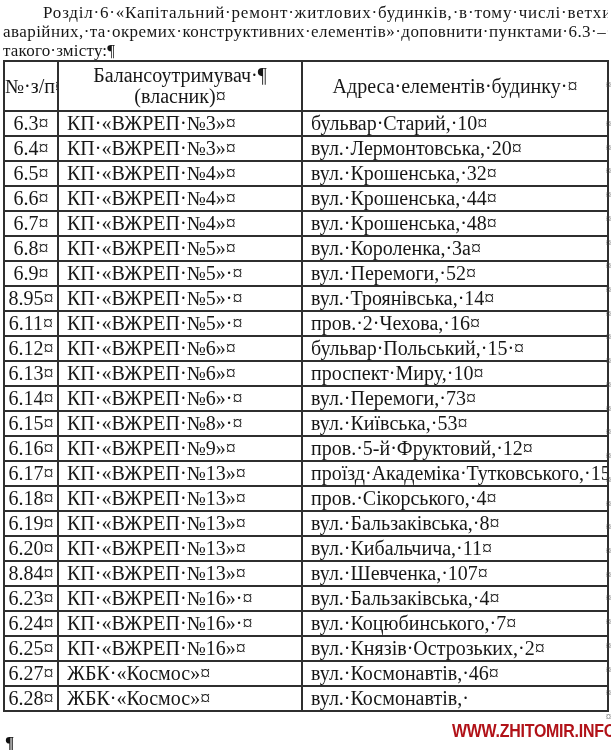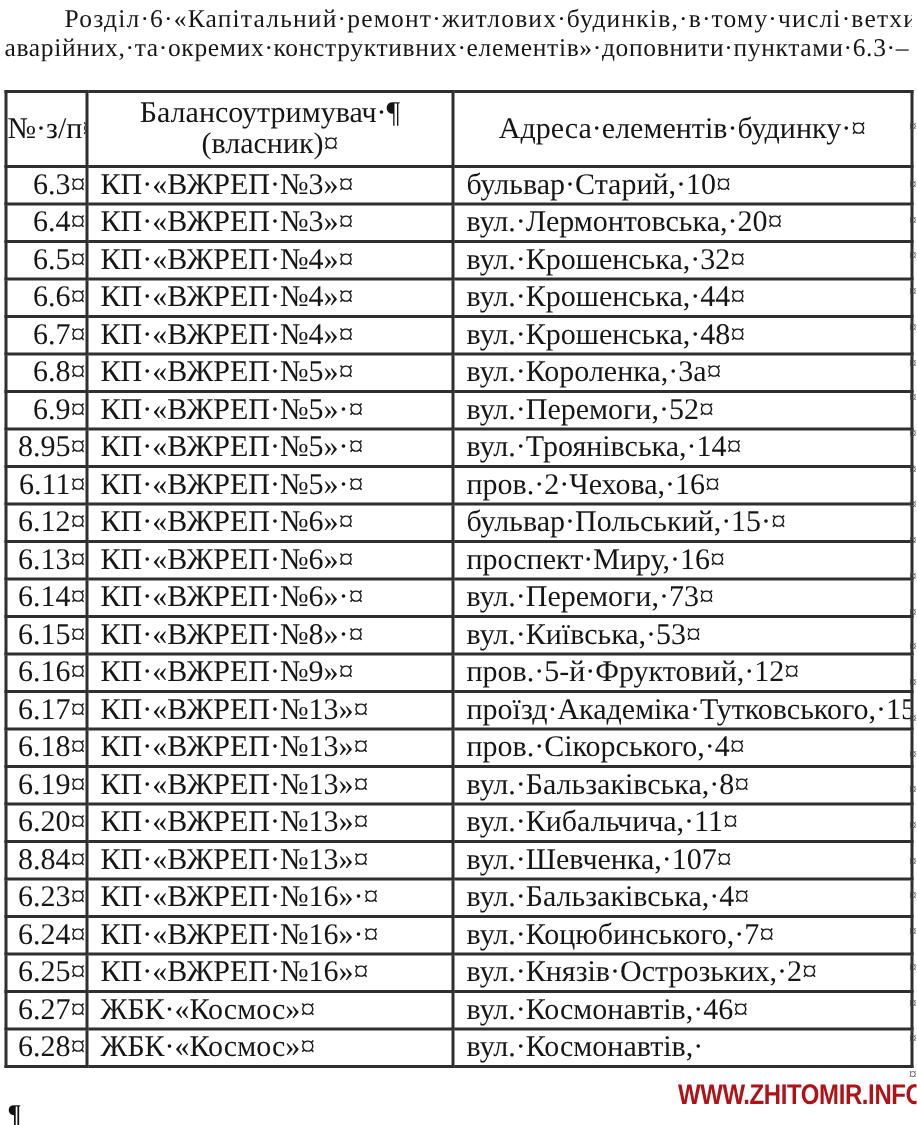--- a/index.html
+++ b/index.html
@@ -16,21 +16,21 @@
   .intro .l2{letter-spacing:.45px}
   .intro .l3{letter-spacing:.2px}
   
   table{
     position:absolute;top:60px;left:3px;width:604px;
     border-collapse:collapse;table-layout:fixed;font-size:20px;
   }
   th,td{border:2px solid #2f2f2f;font-weight:400;overflow:hidden;white-space:nowrap}
   thead th{height:48px;text-align:center;vertical-align:middle;line-height:21px;padding:0}
   tbody td{height:21.7px;padding:0;vertical-align:middle}
-  td.c1{text-align:right}
+  td.c1{text-align:center}
   td.c2{padding-left:8px}
   td.c3{padding-left:8px}
   
   .pilcrow{position:absolute;left:5px;top:733px;font-size:17px;font-weight:700;color:#111}
   
   .watermark{
     position:absolute;left:452px;top:720px;z-index:5;
     font-family:"Liberation Sans",sans-serif;font-weight:700;font-size:19px;
     letter-spacing:-.3px;white-space:nowrap;
     transform:scaleX(.84);transform-origin:0 0;
@@ -40,20 +40,21 @@
   .edge-mark{position:absolute;left:606px;font-size:10px;color:#4a4a4a;line-height:10px}
 </style>
 </head>
 <body>
 
 <div class="page">
 
   <div class="intro">
     <div class="line l1">Розділ·6·«Капітальний·ремонт·житлових·будинків,·в·тому·числі·ветхих·і·</div>
     <div class="line l2">аварійних,·та·окремих·конструктивних·елементів»·доповнити·пунктами·6.3·–·6.29·</div>
+    <div class="line l3">такого·змісту:¶</div>
   </div>
 
   <table>
     <colgroup>
       <col style="width:54px">
       <col style="width:244px">
       <col style="width:306px">
     </colgroup>
     <thead>
       <tr>
@@ -112,21 +113,21 @@
           <td class="c3">пров.·2·Чехова,·16¤</td>
         </tr>
         <tr>
           <td class="c1">6.12¤</td>
           <td class="c2">КП·«ВЖРЕП·№6»¤</td>
           <td class="c3">бульвар·Польський,·15·¤</td>
         </tr>
         <tr>
           <td class="c1">6.13¤</td>
           <td class="c2">КП·«ВЖРЕП·№6»¤</td>
-          <td class="c3">проспект·Миру,·16¤</td>
+          <td class="c3">проспект·Миру,·10¤</td>
         </tr>
         <tr>
           <td class="c1">6.14¤</td>
           <td class="c2">КП·«ВЖРЕП·№6»·¤</td>
           <td class="c3">вул.·Перемоги,·73¤</td>
         </tr>
         <tr>
           <td class="c1">6.15¤</td>
           <td class="c2">КП·«ВЖРЕП·№8»·¤</td>
           <td class="c3">вул.·Київська,·53¤</td>

